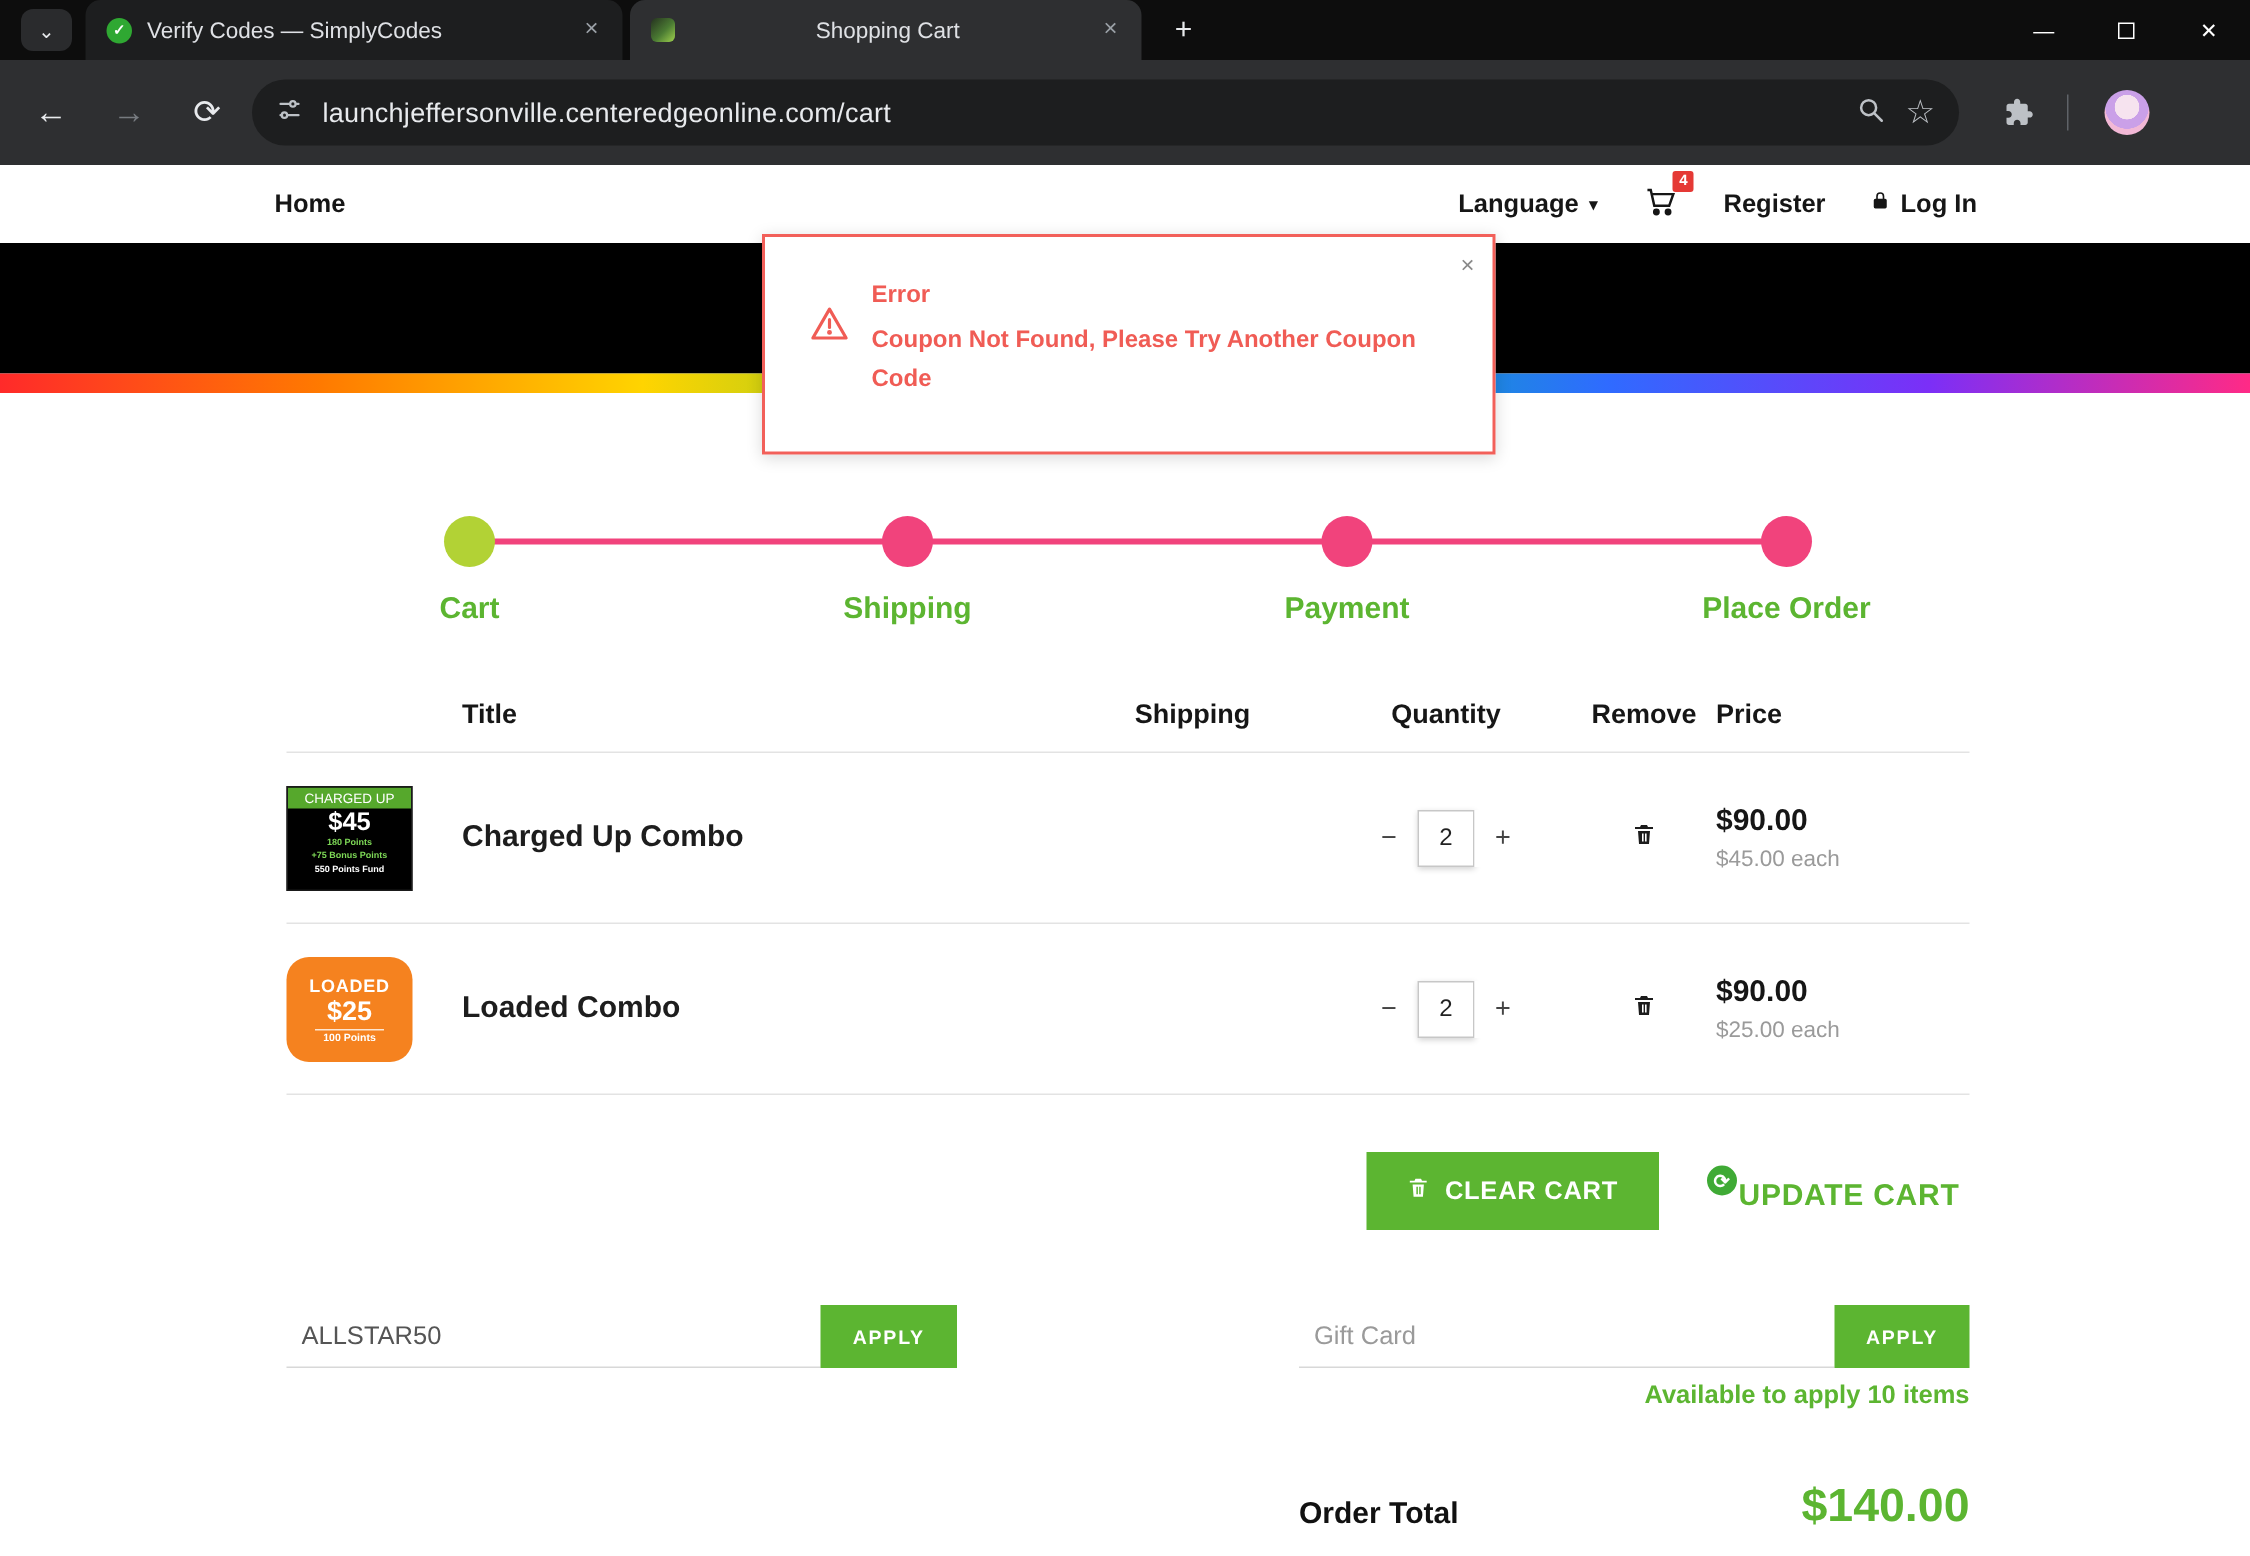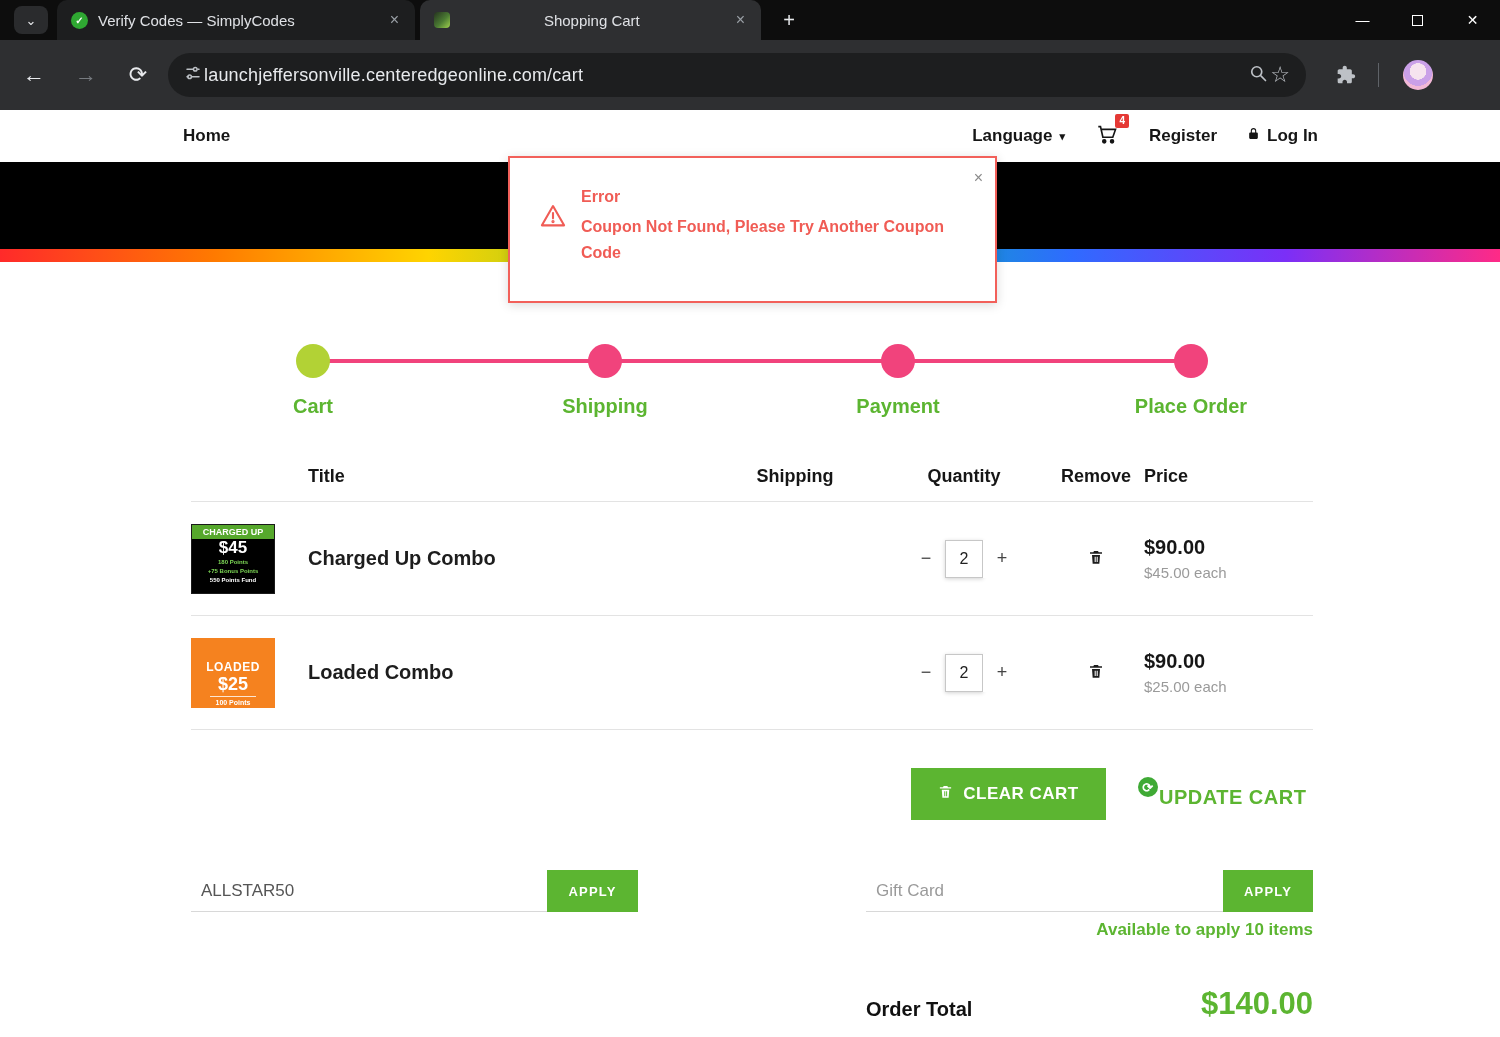--- a/index.html
+++ b/index.html
@@ -30,21 +30,21 @@
   .win-btn { width:55px; height:40px; background:transparent; border:none; color:#fff; font-size:14px;
     display:flex; align-items:center; justify-content:center; }
   .max-box { width:11px; height:11px; border:1.5px solid #fff; display:inline-block; }
 
   .toolbar { position:absolute; top:40px; left:0; width:1500px; height:70px; background:#2e2f31;
     display:flex; align-items:center; padding:0 12px; gap:8px; }
   .nav-btn { width:44px; height:44px; border-radius:50%; border:none; background:transparent; color:#e8eaed;
     font-size:22px; display:flex; align-items:center; justify-content:center; flex:none; }
   .nav-btn.dim { color:#777b80; }
   .omnibox { width:1138px; height:44px; background:#1d1e1f; border-radius:22px; display:flex; align-items:center;
-    padding:0 16px; gap:2px; color:#e8eaed; flex:none; }
+    padding:0 16px; gap:13px; color:#e8eaed; flex:none; }
   .url-text { font-size:18px; letter-spacing:.2px; white-space:nowrap; }
   .omni-spacer { flex:1; }
   .star-glyph { color:#bdc1c6; font-size:22px; line-height:1; }
   .ext-btn { margin-left:22px; background:none; border:none; display:flex; align-items:center; }
   .chrome-divider { width:1px; height:24px; background:#5f6368; margin-left:14px; }
   .avatar { width:30px; height:30px; border-radius:50%; margin-left:16px; flex:none;
     background:radial-gradient(circle at 50% 38%, #f6e3ef 0 34%, #caa0e8 35% 60%, #f2b8d6 61% 100%); }
 
   
   .site-nav { position:absolute; top:110px; left:0; width:1500px; height:52px; background:#fff;
@@ -89,25 +89,25 @@
   .cart-table { position:absolute; top:193px; left:0; width:1122px; }
   .trow { display:grid; grid-template-columns:117px 402px 170px 168px 96px 169px; align-items:center; }
   .thead { height:47px; border-bottom:1px solid #e3e3e3; font-weight:700; font-size:18px; color:#161616;
     align-items:end; padding-bottom:14px; }
   .titem { height:114px; border-bottom:1px solid #e3e3e3; }
   .c-center { text-align:center; }
   .c-right { text-align:left; }
 
   .thumb { width:84px; height:70px; overflow:hidden; }
   .thumb-charged { background:#000; color:#fff; text-align:center; border:1px solid #1a1a1a; }
-  .tc-band { background:#56a82c; color:#fff; font-size:9px; font-weight:700; line-height:1.15; padding:2px 0; }
+  .tc-band { background:#56a82c; color:#fff; font-size:9px; font-weight:400; line-height:1.15; padding:2px 0; }
   .tc-amt { font-size:17px; font-weight:800; line-height:1.1; }
   .tc-line { font-size:6px; line-height:1.5; color:#7ed957; font-weight:700; }
   .tc-line.white { color:#fff; }
-  .thumb-loaded { background:#f5821f; color:#fff; text-align:center; padding-top:22px; }
+  .thumb-loaded { background:#f5821f; color:#fff; text-align:center; padding-top:12px;border-radius:15px; }
   .tl-band { font-size:12px; font-weight:800; letter-spacing:.5px; }
   .tl-amt { font-size:18px; font-weight:800; border-bottom:1px solid rgba(255,255,255,.8);
     display:inline-block; padding:0 8px 1px; line-height:1.2; }
   .tl-line { font-size:7px; font-weight:700; margin-top:2px; }
 
   .item-title { font-size:20px; font-weight:600; color:#1d1d1d; }
 
   .qty { display:inline-flex; height:38px; }
   .qbtn { width:38px; background:#fff; border:none; font-size:18px; color:#444; }
   .qval { width:38px; border:1px solid #c7c7c7; box-shadow:0 1px 4px rgba(0,0,0,.18); background:#fff;

